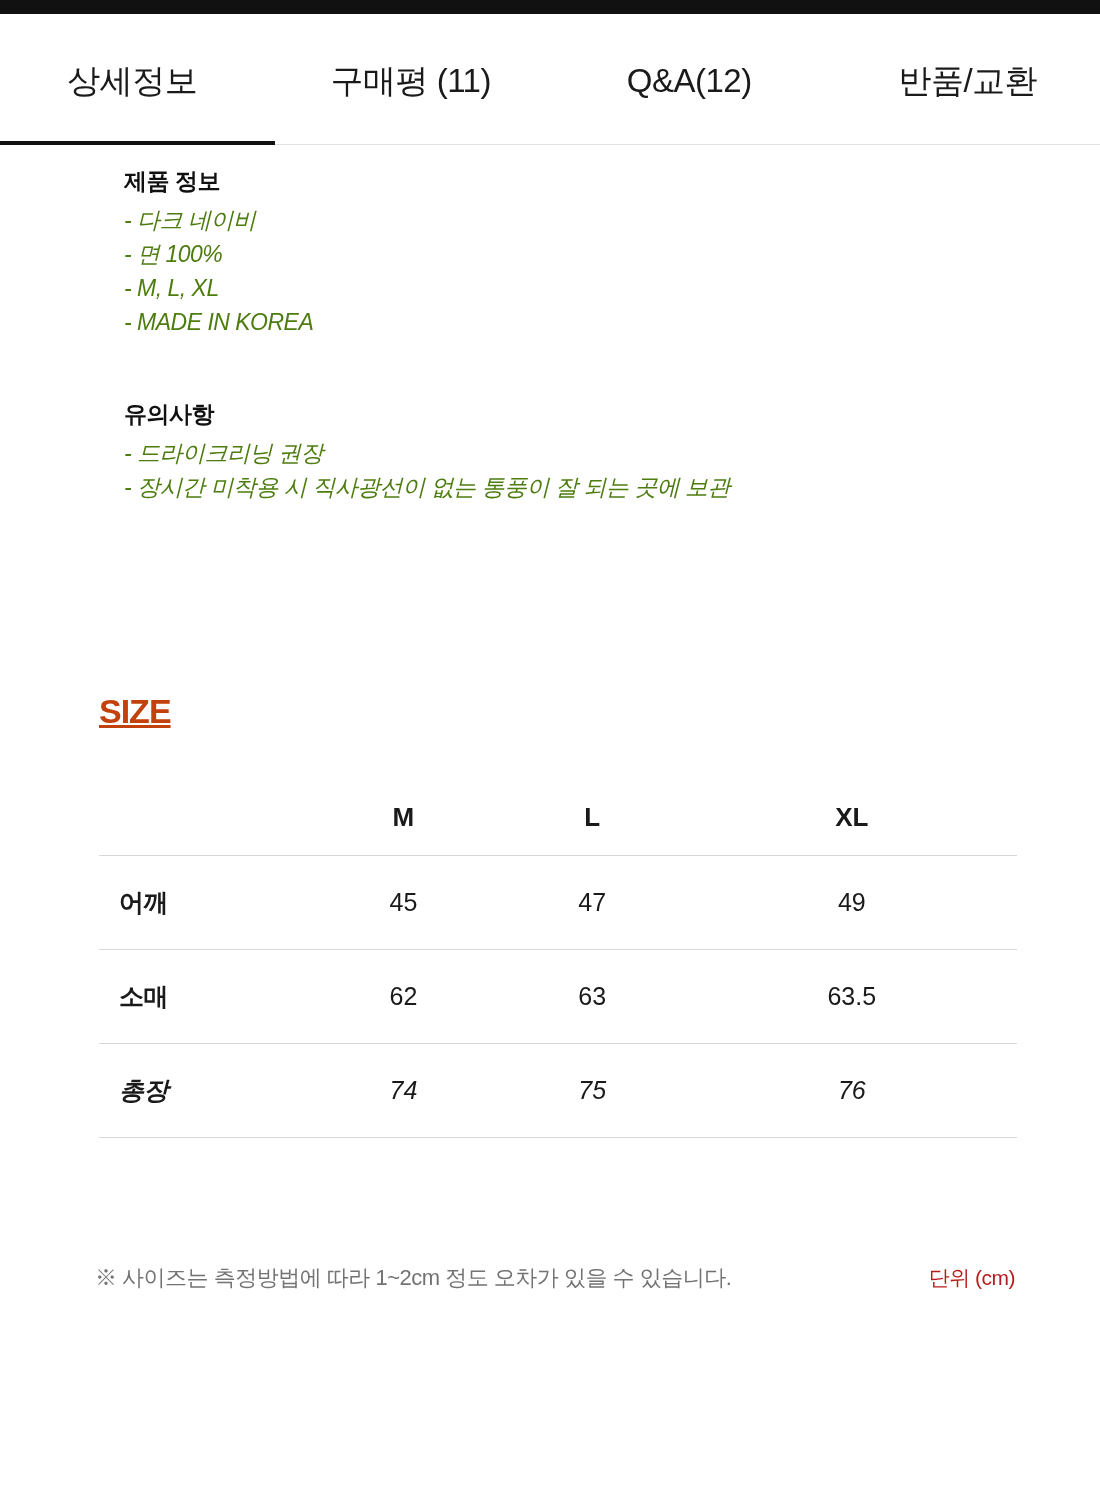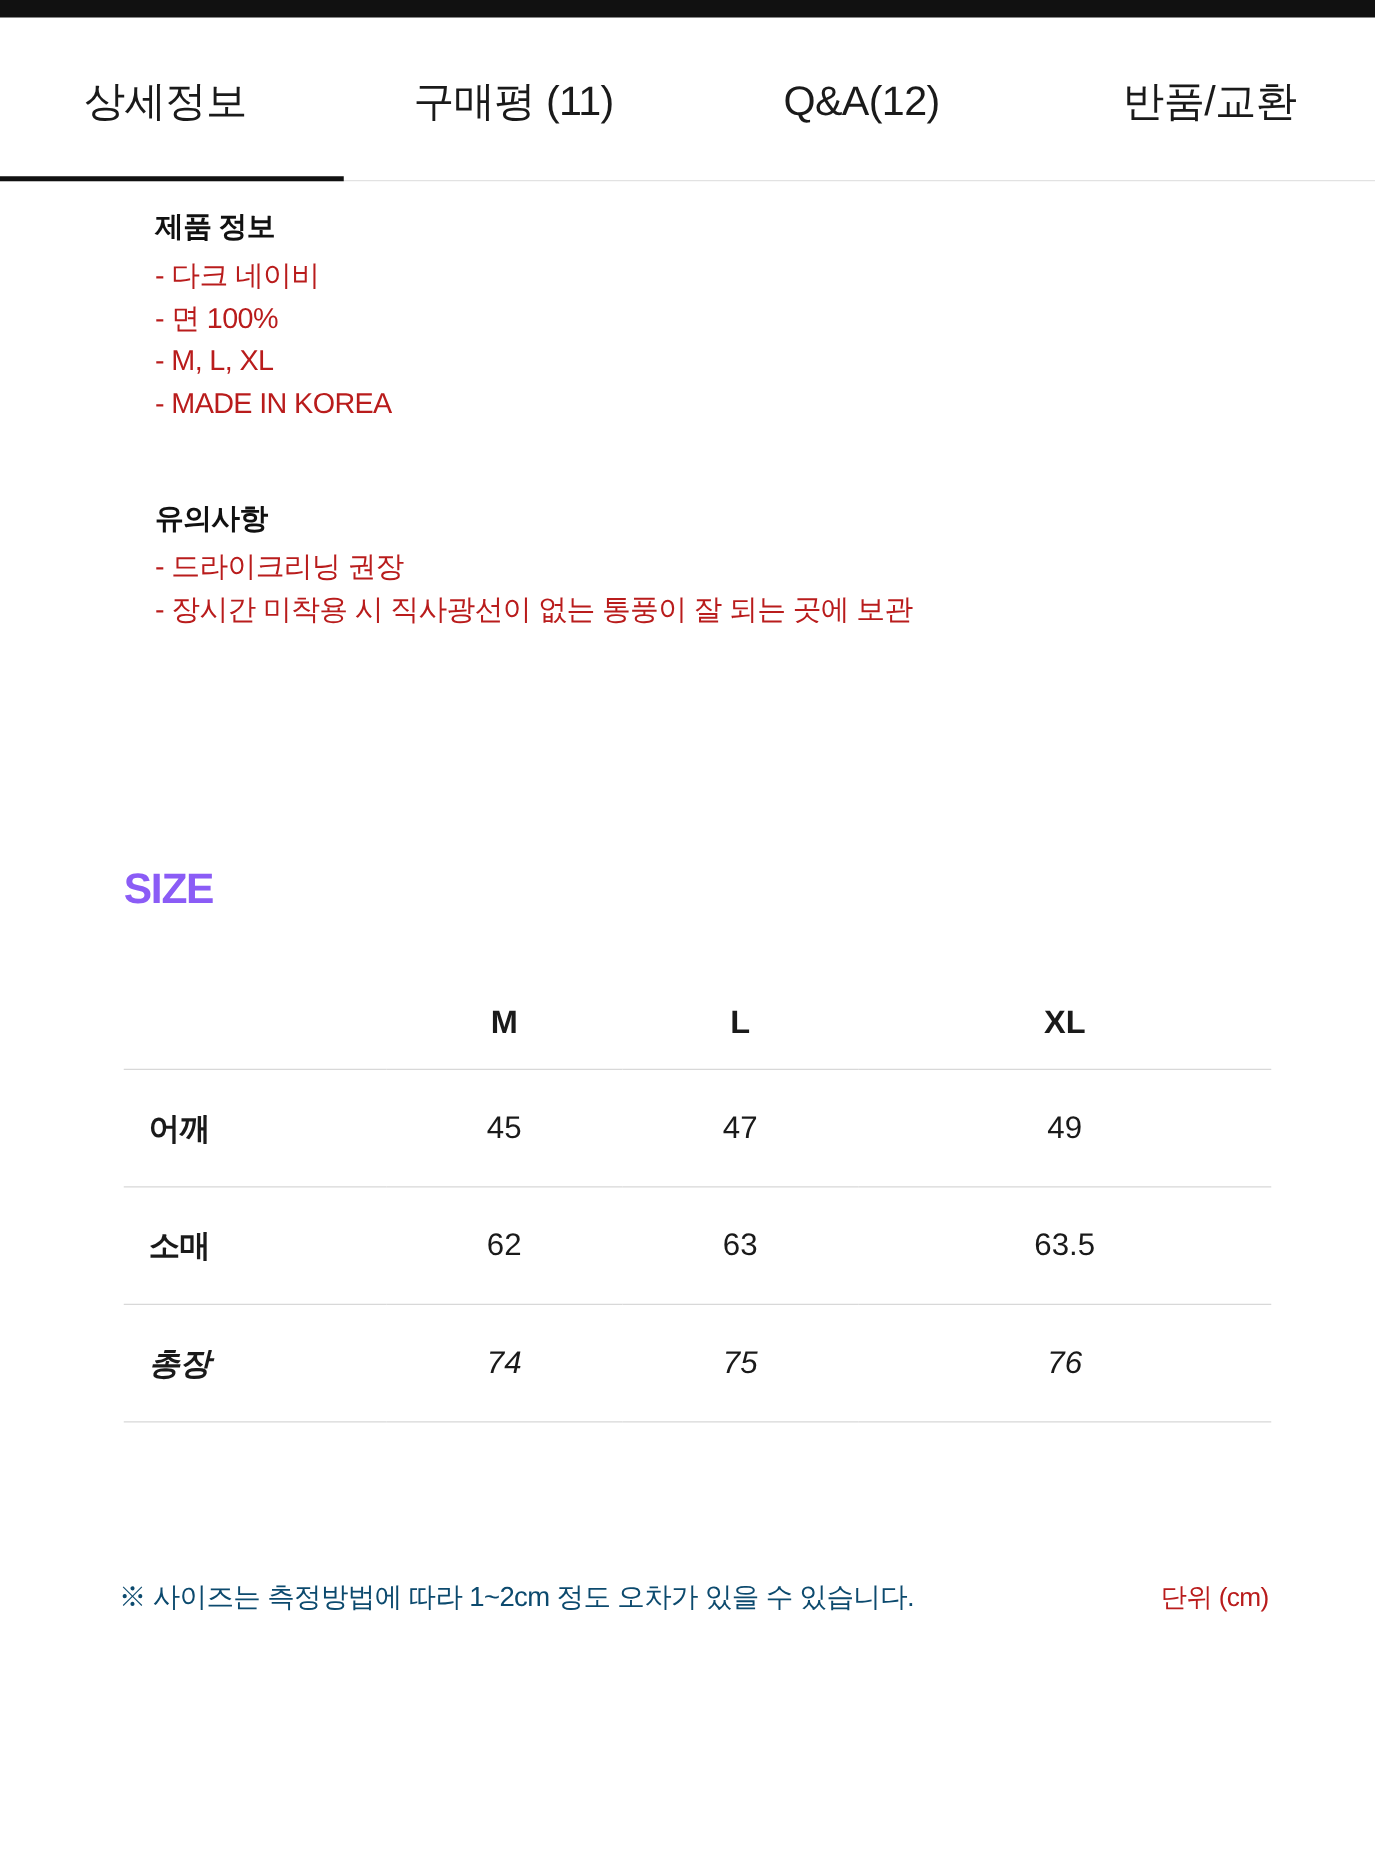--- a/index.html
+++ b/index.html
@@ -80,35 +80,37 @@
     font-size: 23px;
     font-weight: bold;
     letter-spacing: -0.5px;
     color: #111;
   }
   .info p {
     margin: 0;
     font-size: 23px;
     line-height: 34px;
     letter-spacing: -0.5px;
-    color: #b91c1c;
+    color: #4d7c0f;
+    font-style: italic;
   }
   .info-group-2 {
     margin-top: 60px;
   }
 
   
   .size-title {
     position: absolute;
     top: 692px;
     left: 99px;
     font-size: 34px;
     font-weight: bold;
     letter-spacing: -1px;
-    color: #8b5cf6;
+    color: #c2410c;
+    text-decoration: underline;
   }
 
   .size-table {
     position: absolute;
     top: 780px;
     left: 99px;
     width: 918px;
     border-collapse: collapse;
   }
   .size-table th,
@@ -148,21 +150,21 @@
     position: absolute;
     top: 1263px;
     left: 95px;
     width: 920px;
     display: flex;
     justify-content: space-between;
     align-items: baseline;
   }
   .footnote-left {
     font-size: 22px;
-    color: #0c4a6e;
+    color: #737373;
     letter-spacing: -0.5px;
   }
   .footnote-right {
     font-size: 21px;
     color: #b91c1c;
     letter-spacing: -0.5px;
   }
 </style>
 </head>
 <body>

